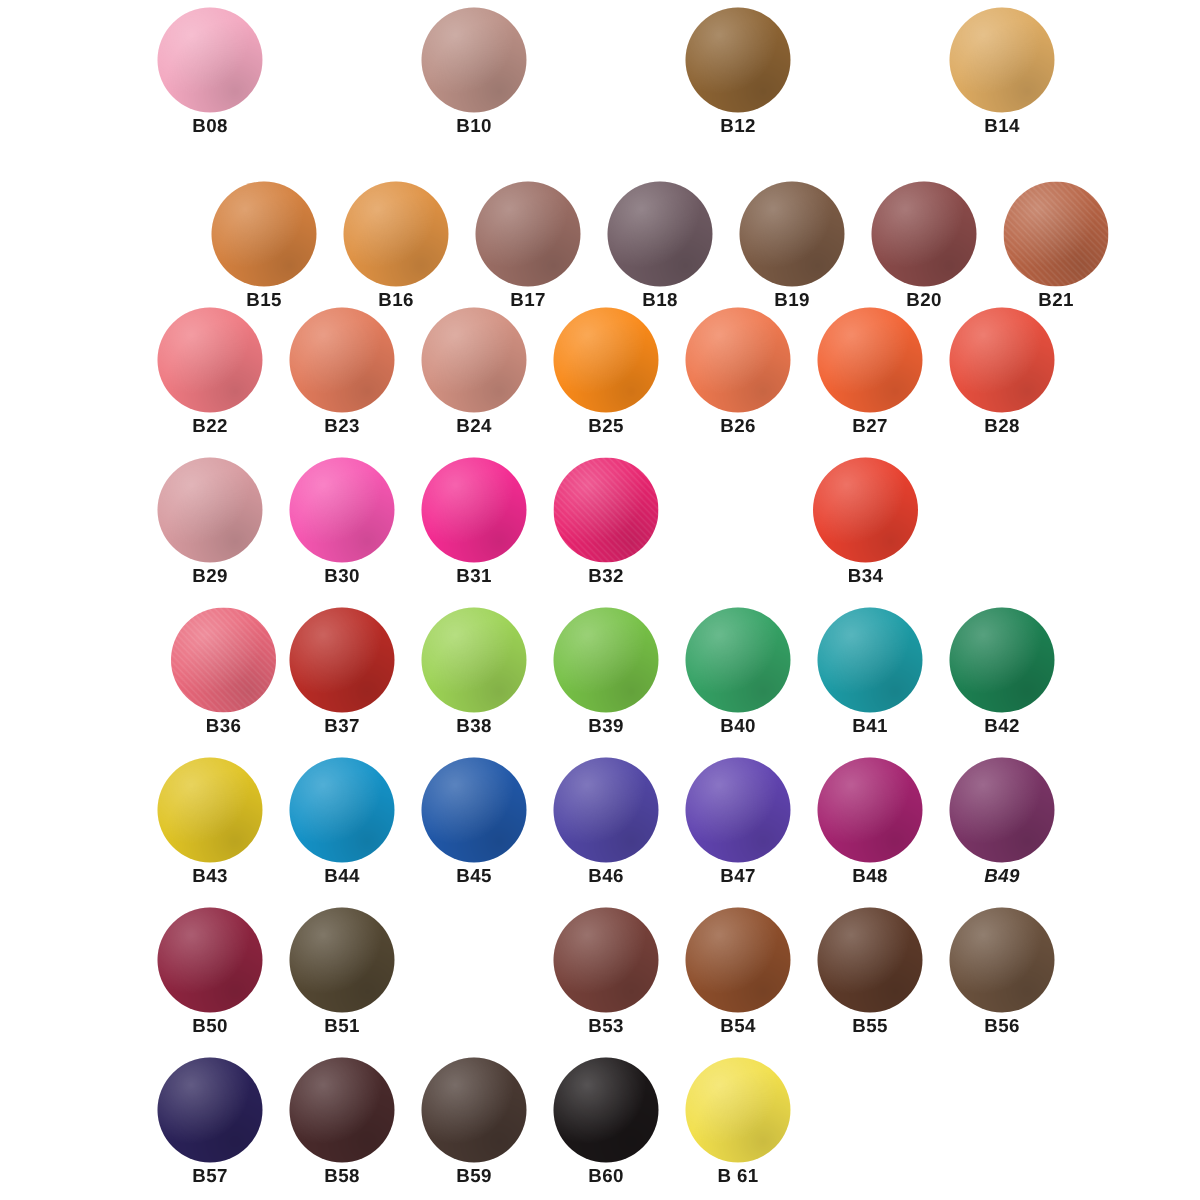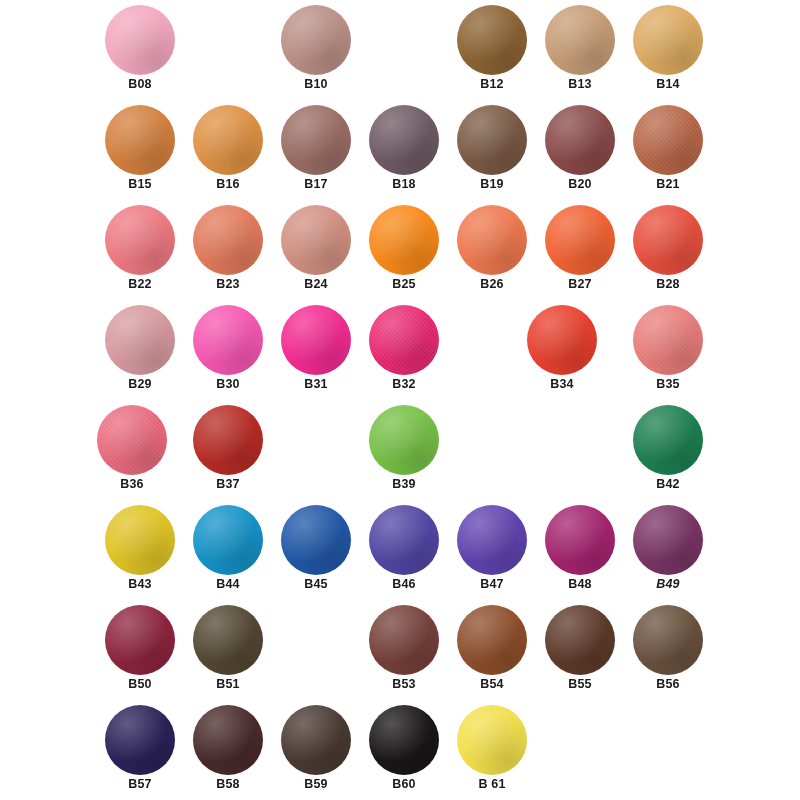--- a/index.html
+++ b/index.html
@@ -105,30 +105,26 @@
         <div class="swatch-label">B08</div>
       </div>
       <div class="swatch-cell" style="left: 267px;">
         <div class="swatch-disc" style="background-color: rgb(187, 144, 134);"></div>
         <div class="swatch-label">B10</div>
       </div>
       <div class="swatch-cell" style="left: 443px;">
         <div class="swatch-disc" style="background-color: rgb(141, 100, 52);"></div>
         <div class="swatch-label">B12</div>
       </div>
-      <div class="swatch-cell" style="left: 531px;">
-        <div class="swatch-disc shimmer" style="background-color: rgb(197, 154, 114);"></div>
-        <div class="swatch-label">B13</div>
-      </div>
       <div class="swatch-cell" style="left: 619px;">
         <div class="swatch-disc" style="background-color: rgb(221, 171, 98);"></div>
         <div class="swatch-label">B14</div>
       </div>
     </div>
-    <div class="swatch-row" style="top: 102px;">
+    <div class="swatch-row" style="top: 118px; margin-left: 36px;">
       <div class="swatch-cell" style="left: 91px;">
         <div class="swatch-disc" style="background-color: rgb(212, 129, 63);"></div>
         <div class="swatch-label">B15</div>
       </div>
       <div class="swatch-cell" style="left: 179px;">
         <div class="swatch-disc" style="background-color: rgb(223, 146, 68);"></div>
         <div class="swatch-label">B16</div>
       </div>
       <div class="swatch-cell" style="left: 267px;">
         <div class="swatch-disc" style="background-color: rgb(155, 110, 101);"></div>
@@ -191,41 +187,49 @@
         <div class="swatch-label">B30</div>
       </div>
       <div class="swatch-cell" style="left: 267px;">
         <div class="swatch-disc" style="background-color: rgb(244, 44, 146);"></div>
         <div class="swatch-label">B31</div>
       </div>
       <div class="swatch-cell" style="left: 355px;">
         <div class="swatch-disc shimmer" style="background-color: rgb(233, 36, 111);"></div>
         <div class="swatch-label">B32</div>
       </div>
-      <div class="swatch-cell" style="left: 513px;">
+      <div class="swatch-cell" style="left: 528px;">
         <div class="swatch-disc" style="background-color: rgb(232, 65, 47);"></div>
         <div class="swatch-label">B34</div>
       </div>
-      <div class="swatch-cell" style="left: 619px;">
-        <div class="swatch-disc shimmer" style="background-color: rgb(232, 122, 120);"></div>
-        <div class="swatch-label">B35</div>
-      </div>
     </div>
     <div class="swatch-row" style="top: 402px;">
-      <div class="swatch-cell" style="left: 83px;">
+      <div class="swatch-cell" style="left: 100px;">
         <div class="swatch-disc shimmer" style="background-color: rgb(233, 103, 122);"></div>
         <div class="swatch-label">B36</div>
       </div>
       <div class="swatch-cell" style="left: 179px;">
         <div class="swatch-disc" style="background-color: rgb(185, 44, 38);"></div>
         <div class="swatch-label">B37</div>
       </div>
+      <div class="swatch-cell" style="left: 267px;">
+        <div class="swatch-disc" style="background-color: rgb(157, 211, 86);"></div>
+        <div class="swatch-label">B38</div>
+      </div>
       <div class="swatch-cell" style="left: 355px;">
         <div class="swatch-disc" style="background-color: rgb(119, 193, 71);"></div>
         <div class="swatch-label">B39</div>
+      </div>
+      <div class="swatch-cell" style="left: 443px;">
+        <div class="swatch-disc" style="background-color: rgb(53, 162, 101);"></div>
+        <div class="swatch-label">B40</div>
+      </div>
+      <div class="swatch-cell" style="left: 531px;">
+        <div class="swatch-disc" style="background-color: rgb(29, 156, 166);"></div>
+        <div class="swatch-label">B41</div>
       </div>
       <div class="swatch-cell" style="left: 619px;">
         <div class="swatch-disc" style="background-color: rgb(29, 128, 82);"></div>
         <div class="swatch-label">B42</div>
       </div>
     </div>
     <div class="swatch-row" style="top: 502px;">
       <div class="swatch-cell" style="left: 91px;">
         <div class="swatch-disc" style="background-color: rgb(224, 196, 37);"></div>
         <div class="swatch-label">B43</div>

